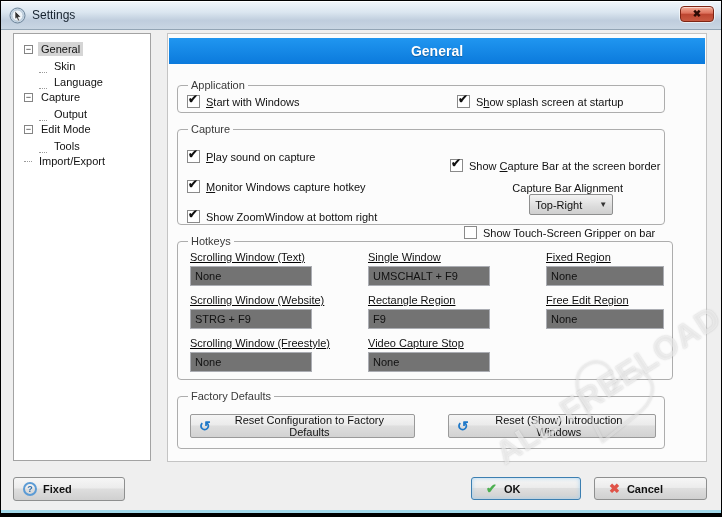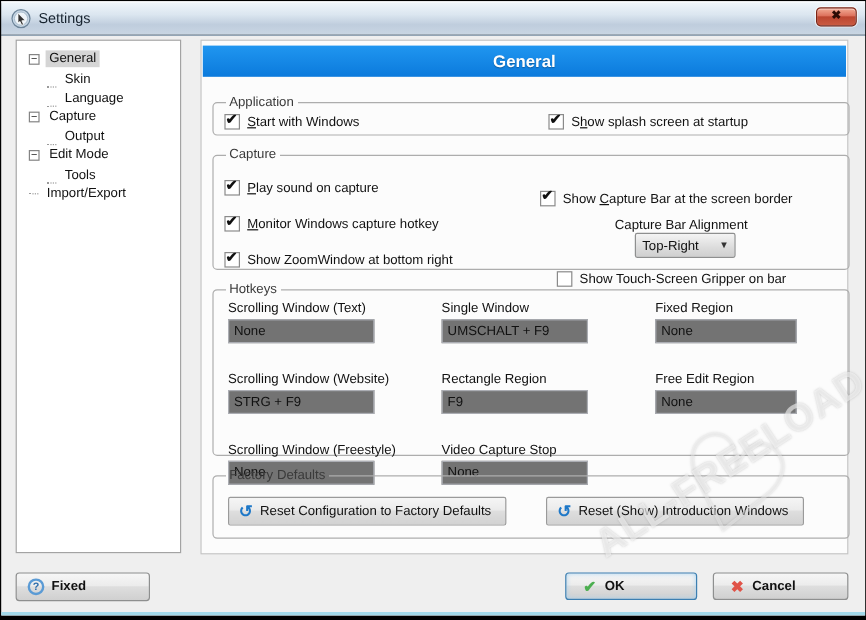--- a/index.html
+++ b/index.html
@@ -60,21 +60,21 @@
     background:#fcfcfc; border:1px solid #c4c4c4;
   }
   .page-header {
     position:absolute; left:1px; right:1px; top:4px; height:26px;
     background:linear-gradient(to bottom,#2096f0,#0b7adc);
     display:flex; align-items:center; justify-content:center;
   }
   .page-header span { color:#fff; font-size:14px; font-weight:bold; text-shadow:0 1px 1px rgba(0,0,0,.3); }
 
   fieldset {
-    position:absolute; left:9px; width:531px;
+    position:absolute; left:9px; width:488px;
     border:1px solid #adadad; border-radius:4px; background:transparent;
     padding:0 8px;
   }
   legend { font-size:11px; color:#3a3a3a; padding:0 3px; margin-left:2px; }
 
   .fs-application { top:45px;  height:34px; }
   .fs-capture     { top:89px;  height:102px; }
   .fs-hotkeys     { top:201px; height:145px; }
   .fs-factory     { top:356px; height:59px; }
 
@@ -97,22 +97,23 @@
     width:84px; height:21px; border:1px solid #8e8f8f; border-radius:2px;
     background:linear-gradient(to bottom,#f4f4f4,#dcdcdc 60%,#cfcfcf);
     display:flex; align-items:center; justify-content:space-between;
     padding:0 5px; font-size:11px; color:#111; cursor:pointer;
   }
   .dd-arrow { font-size:8px; color:#333; }
   .gripper-row { margin-top:9px; margin-left:14px; }
 
   
   .hk-grid {
-    display:grid; grid-template-columns:178px 178px 1fr; row-gap:24px;
+    display:grid; grid-template-columns:178px 178px 1fr; row-gap:8px;
     padding:4px 0 0 4px;
+    text-decoration:underline;
   }
   .hk-cell { }
   .hk-label { font-size:11px; color:#111; margin-bottom:3px; }
   .hk-input {
     width:122px; height:20px; border:1px solid #abadb3; background:#737373;
     font-family:"Liberation Sans", sans-serif; font-size:11px; color:#111; padding:1px 4px;
   }
   .hk-cell.c3 .hk-input { width:118px; }
 
   

